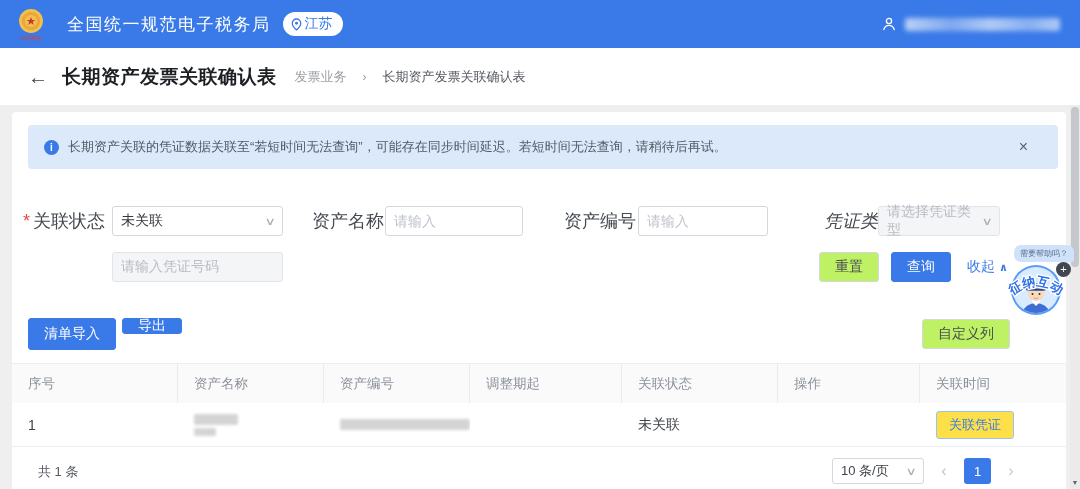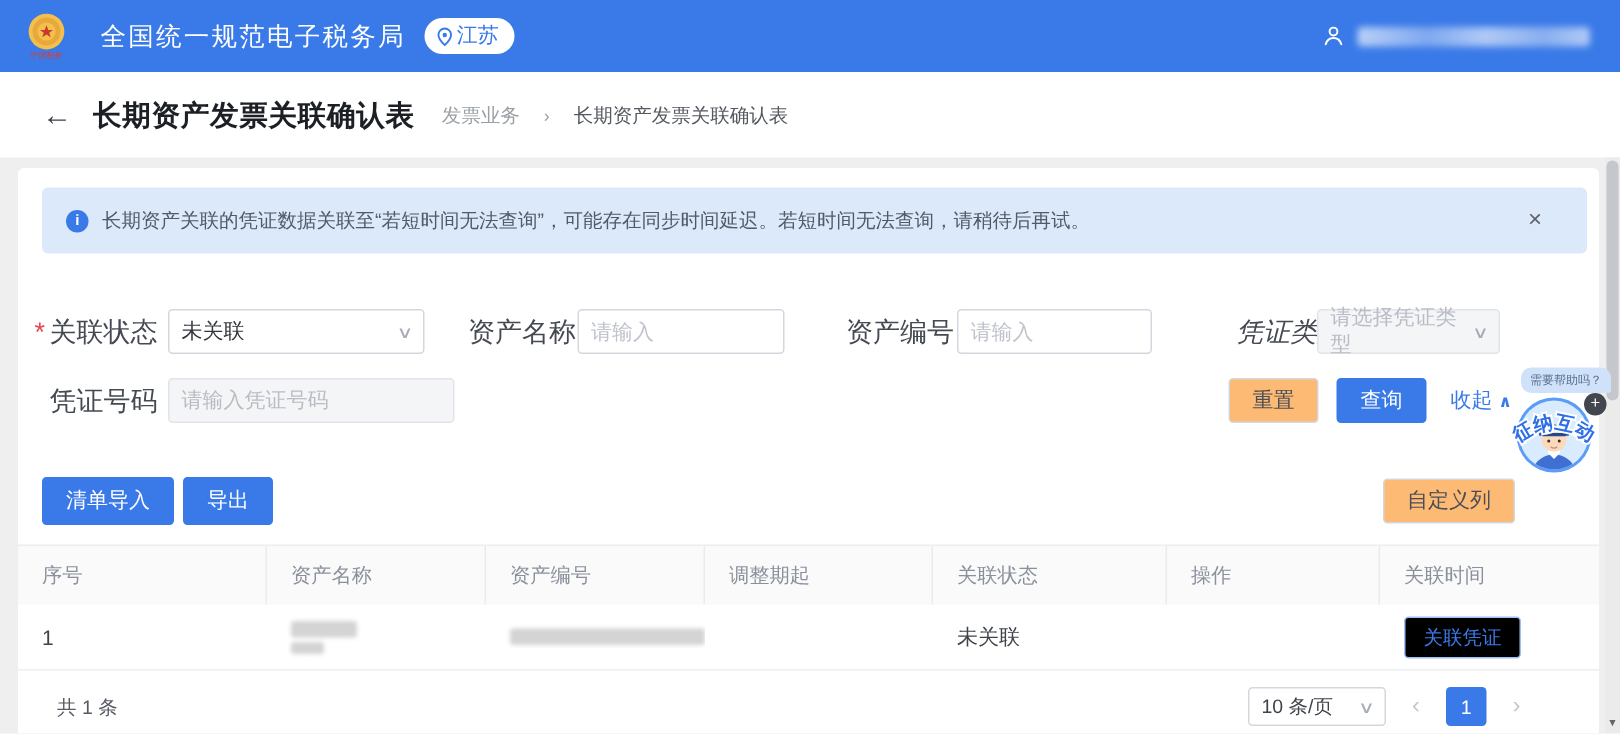--- a/index.html
+++ b/index.html
@@ -49,41 +49,41 @@
          font-size:14px; color:#33363c; display:flex; align-items:center; padding:0 8px; }
   .ctl input { border:none; outline:none; width:100%; font-size:14px; color:#33363c; background:transparent; font-family:inherit; }
   .ctl input::placeholder { color:#bfc3cb; }
   .sel { justify-content:space-between; cursor:pointer; }
   .caret { color:#a8adb8; font-size:11px; transform:scaleX(1.4); }
   .ctl.off { background:#f4f5f7; border-color:#e2e4ea; cursor:not-allowed; }
   .ctl.off .ph { color:#b8bcc4; }
   .filter-btns { position:absolute; top:140px; right:58px; display:flex; align-items:center; gap:12px; }
   .btn { height:30px; border-radius:3px; font-size:14px; display:inline-flex; align-items:center;
          justify-content:center; cursor:pointer; padding:0 15px; white-space:nowrap; }
-  .btn-plain { background:#fdba74; border:1px solid #d4d7de; color:#4a4e56; }
+  .btn-plain { background:#bef264; border:1px solid #d4d7de; color:#4a4e56; }
   .btn-primary { background:#3a7ae8; border:1px solid #3a7ae8; color:#fff; }
   .collapse-link { color:#3a7ae8; font-size:14px; display:inline-flex; align-items:center; gap:4px; cursor:pointer; margin-left:4px; }
   .caret-up { font-size:11px; font-weight:bold; }
 
   
   .toolbar-import { position:absolute; left:16px; top:206px; height:32px;text-align:right; }
-  .toolbar-export { position:absolute; left:110px; top:206px; height:32px; }
+  .toolbar-export { position:absolute; left:110px; top:206px; height:16px; }
   .toolbar-custom { position:absolute; right:56px; top:207px; height:30px; }
 
   
   .thead, .trow { position:absolute; left:0; width:1054px; display:grid;
                   grid-template-columns:166px 146px 146px 152px 156px 142px 1fr; }
   .thead { top:251px; height:40px; background:#fafafa; border-top:1px solid #eceef2; }
   .th { font-size:13.5px; color:#8b919c; line-height:39px; padding-left:16px; border-right:1px solid #e9ebef; overflow:hidden; white-space:nowrap; }
   .th:last-child { border-right:none; }
   .trow { top:291px; height:44px; border-bottom:1px solid #eceef2; }
   .td { display:flex; align-items:center; padding-left:16px; font-size:14px; color:#3f434a; overflow:hidden; }
   .mask-bar { background:#d4d4d4; border-radius:2px; filter:blur(1.5px); }
   .mask-stack { display:flex; flex-direction:column; gap:3px; }
-  .link-btn { height:28px; padding:0 12px; background:#000000; border:1px solid #9ec1f5; color:#3a7ae8;
+  .link-btn { height:28px; padding:0 12px; background:#fde047; border:1px solid #9ec1f5; color:#3a7ae8;
               font-size:13px; border-radius:3px; display:inline-flex; align-items:center; cursor:pointer; }
 
   
   .pager-total { position:absolute; left:26px; top:351px; font-size:13px; color:#555b63; }
   .pager-right { position:absolute; right:48px; top:346px; display:flex; align-items:center; gap:13px; }
   .page-size { width:92px; height:26px; border:1px solid #d4d7de; border-radius:3px; display:flex;
                align-items:center; justify-content:space-between; padding:0 8px; font-size:13px; color:#3f434a; cursor:pointer; }
   .pg-arrow { color:#c3c7cf; font-size:16px; cursor:pointer; width:14px; text-align:center; line-height:26px; }
   .pg-cur { width:27px; height:26px; background:#3a7ae8; color:#fff; font-size:13px; border-radius:3px;
             display:flex; align-items:center; justify-content:center; cursor:pointer; }
@@ -170,22 +170,21 @@
     <div class="ctl" style="left:626px; top:94px; width:130px;">
       <input placeholder="请输入" style="">
     </div>
 
     <div class="fl-label" style="left:812px; top:94px; width:58px;font-style:italic;">凭证类型</div>
     <div class="ctl sel off" style="left:866px; top:94px; width:122px;">
       <span class="ph">请选择凭证类型</span>
       <span class="caret">∨</span>
     </div>
 
-    <div class="fl-label" style="left:0; top:140px; width:93px;">凭证号码</div>
-    <div class="ctl off" style="left:100px; top:140px; width:191px;">
+    <div class="ctl off" style="left:100px; top:140px; width:171px;">
       <span class="ph">请输入凭证号码</span>
     </div>
 
     <div class="filter-btns">
       <button class="btn btn-plain">重置</button>
       <button class="btn btn-primary">查询</button>
       <span class="collapse-link">
         <span>收起</span>
         <span class="caret-up">∧</span>
       </span>

